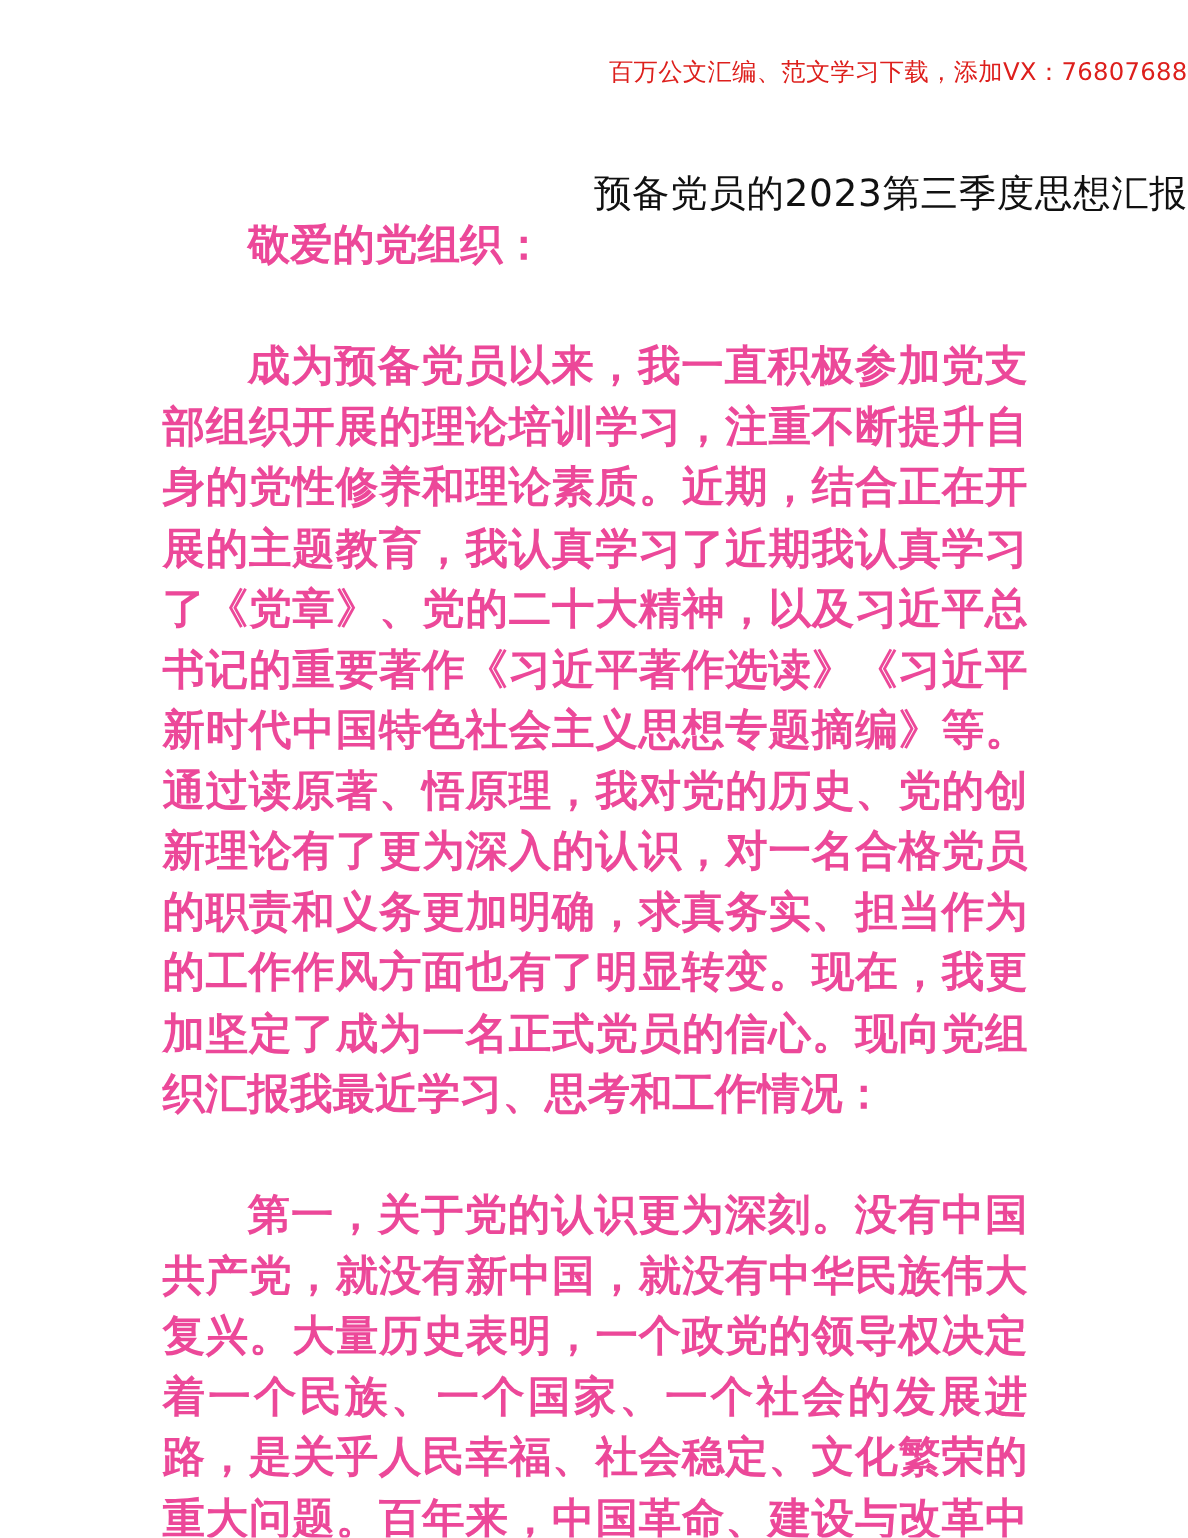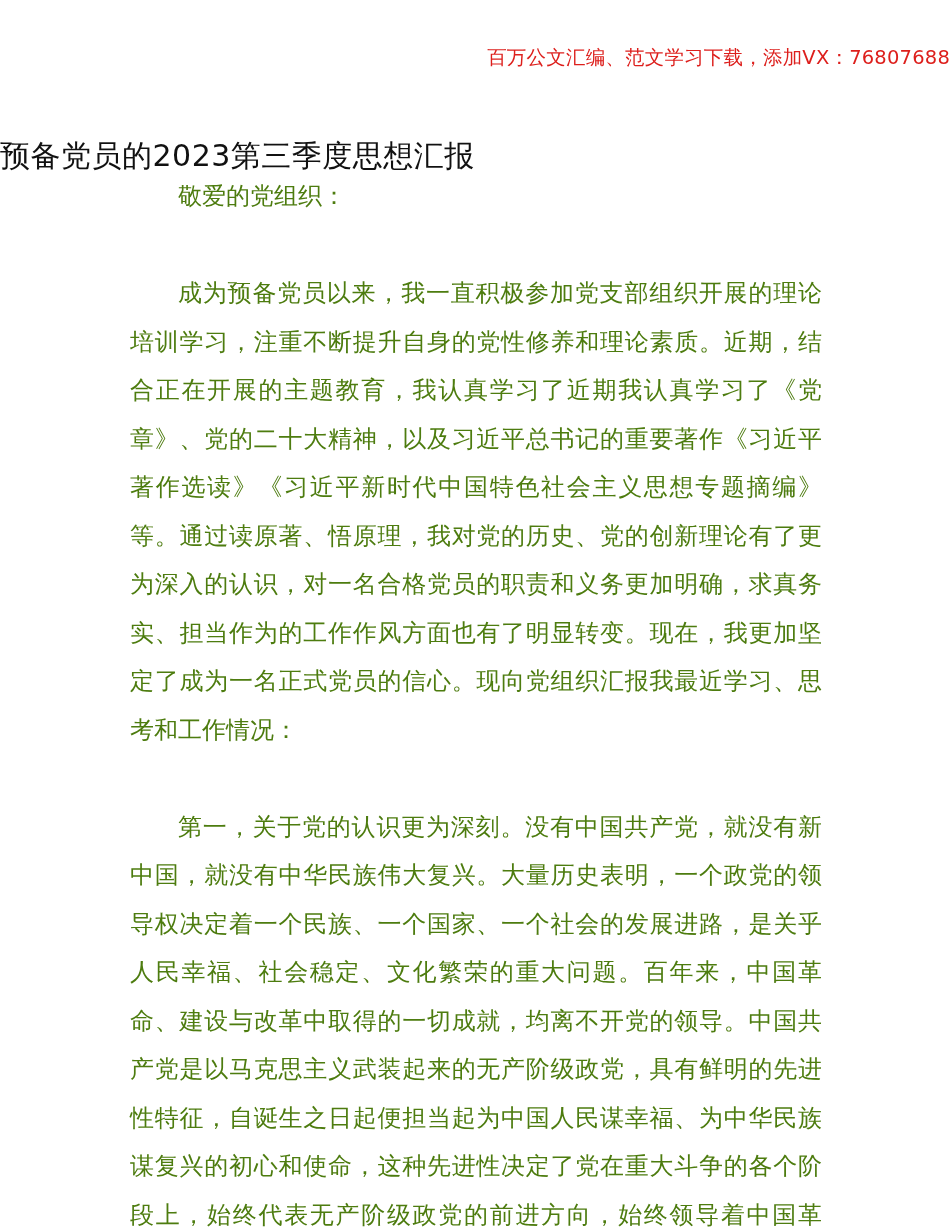--- a/index.html
+++ b/index.html
@@ -38,47 +38,48 @@
     font-weight: 400;
     white-space: nowrap;
   }
 
   
   .doc-title {
     position: absolute;
     left: 0;
     top: 114px;
     width: 950px;
-    text-align: left;
+    text-align: right;
     font-size: 30px;
     line-height: 44px;
     font-weight: 400;
     letter-spacing: 0.5px;
     color: #111111;
     white-space: nowrap;
   }
 
   
   .doc-body {
     position: absolute;
     left: 130px;
     top: 172px;
     width: 692px;
   }
 
   .para {
     margin: 0;
-    font-size: 24px;
+    font-size: 34px;
     line-height: 48.5px;
     text-align: justify;
     text-justify: inter-ideograph;
     text-align-last: left;
     letter-spacing: 0;
-    color: #4d7c0f;
+    color: #ec4899;
     word-break: break-all;
+    font-weight: bold;
   }
 
   .para.indent {
     text-indent: 2em;
   }
 
   .para.salutation {
     text-indent: 2em;
     margin-bottom: 0;
   }

